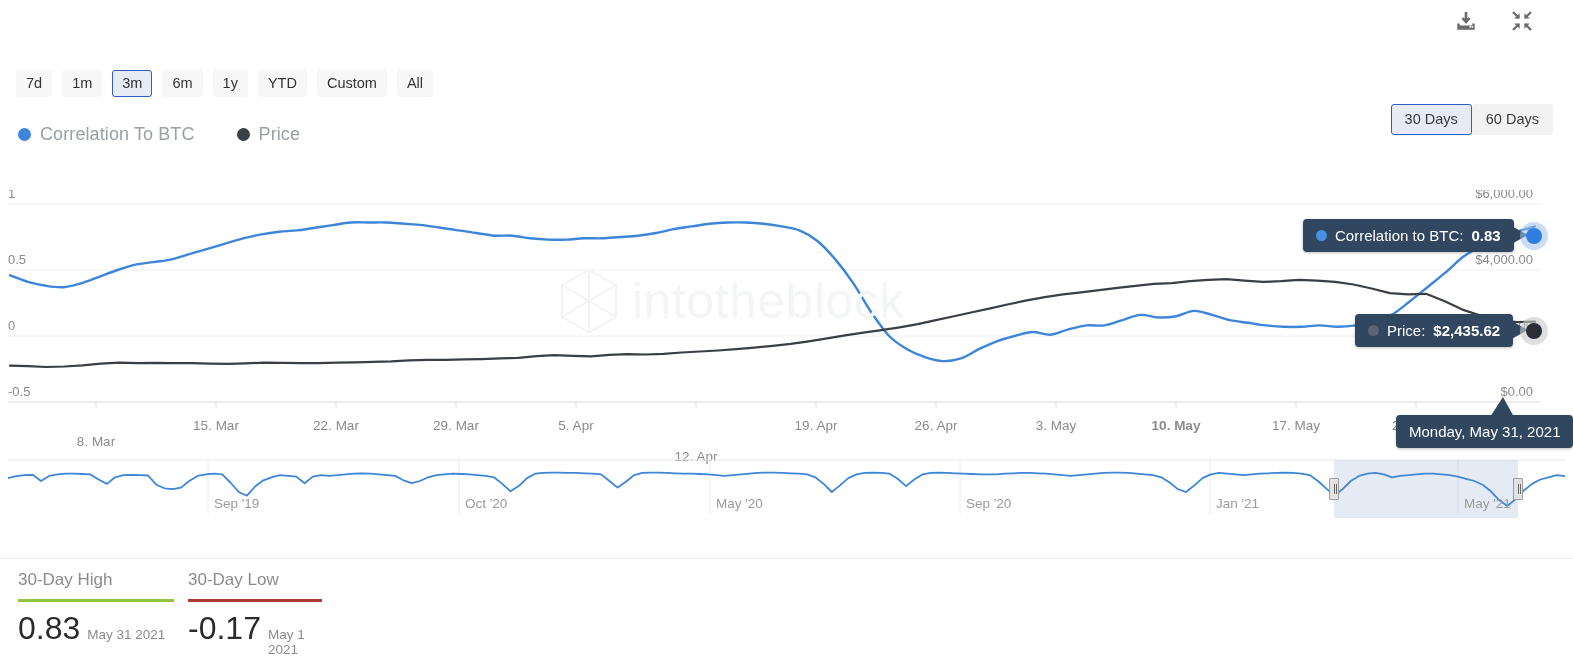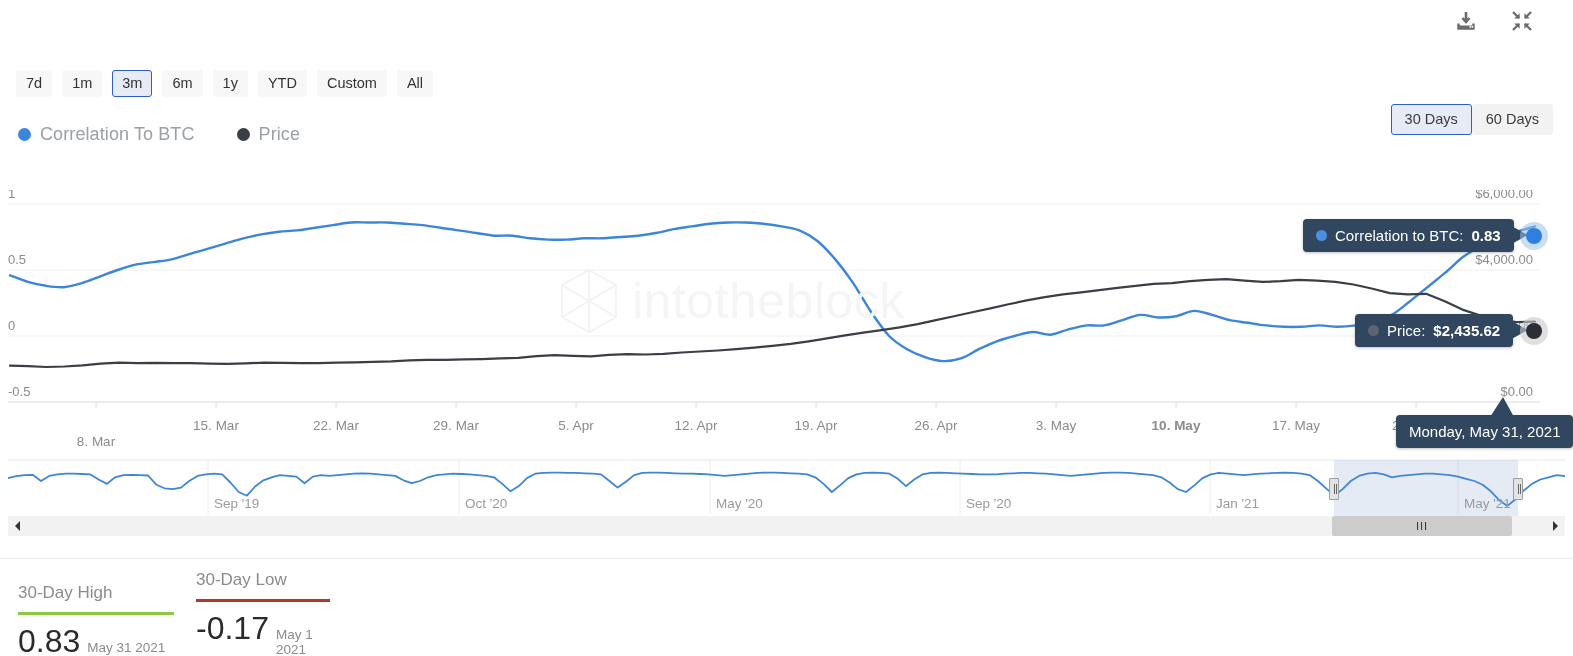--- a/index.html
+++ b/index.html
@@ -77,21 +77,21 @@
     display: flex; align-items: center; justify-content: center;
   }
   .nav-handle i { display: block; width: 1px; height: 10px; background: #666; box-shadow: 2px 0 0 #666; }
   .scrollbar { position: absolute; left: 8px; top: 516px; width: 1557px; height: 20px; background: #f2f2f2; border-radius: 2px; }
   .sb-thumb { position: absolute; top: 0; height: 20px; background: #ccc; border-radius: 2px; display:flex; align-items:center; justify-content:center; cursor: grab; }
   .sb-thumb span { font-size: 11px; color: #333; letter-spacing: 1px; }
   .sb-arrow { position: absolute; top: 0; width: 20px; height: 20px; background: #f2f2f2; display: flex; align-items: center; justify-content: center; cursor: pointer; }
   .sb-arrow svg { display:block; }
 
   
-  .stats { position: absolute; left: 18px; top: 570px; display: flex; gap: 22px; align-items: flex-end; }
+  .stats { position: absolute; left: 18px; top: 570px; display: flex; gap: 14px; }
   .stat { display: flex; flex-direction: column; }
   .stat-title { font-size: 17px; color: #8b8b8b; margin-bottom: 9px; }
   .stat-rule { height: 3px; width: 100%; margin-bottom: 10px; }
   .stat-valrow { display: flex; align-items: baseline; gap: 7px; }
   .stat-val { font-size: 32px; color: #2b2b2b; line-height: 32px; }
   .stat-date { font-size: 13.5px; color: #8b8b8b; }
   .divider { position: absolute; left: 0; top: 558px; width: 1573px; height: 1px; background: #ececec; }
 </style>
 </head>
 <body>
@@ -197,21 +197,21 @@
     </svg>
     <span class="wm-text">intotheblock</span>
   </div>
 
   <div class="xaxis" id="xaxis">
       <div class="xtick" style="left: 96px; margin-top: 16px;">8. Mar</div>
       <div class="xtick" style="left: 216px;">15. Mar</div>
       <div class="xtick" style="left: 336px;">22. Mar</div>
       <div class="xtick" style="left: 456px;">29. Mar</div>
       <div class="xtick" style="left: 576px;">5. Apr</div>
-      <div class="xtick" style="left: 696px;">12. Apr</div>
+      <div class="xtick" style="left: 696px; margin-top: 31px;">12. Apr</div>
       <div class="xtick" style="left: 816px;">19. Apr</div>
       <div class="xtick" style="left: 936px;">26. Apr</div>
       <div class="xtick" style="left: 1056px;">3. May</div>
       <div class="xtick" style="left: 1176px; font-weight: bold;">10. May</div>
       <div class="xtick" style="left: 1296px;">17. May</div>
       <div class="xtick" style="left: 1416px;">24. May</div>
     </div>
 
   <div class="tt" style="left:1303px; top:219px;">
     <span class="tdot" style="background:#4a90e2"></span>
@@ -266,35 +266,20 @@
         <i></i>
       </div>
   <div class="nav-tick" style="left: 214px;">Sep '19</div>
       <div class="nav-tick" style="left: 465px;">Oct '20</div>
       <div class="nav-tick" style="left: 716px;">May '20</div>
       <div class="nav-tick" style="left: 966px;">Sep '20</div>
       <div class="nav-tick" style="left: 1216px;">Jan '21</div>
       <div class="nav-tick" style="left: 1464px;">May '21</div>
     </div>
 
-  <div class="scrollbar">
-    <div class="sb-arrow" style="left:0">
-      <svg width="10" height="12">
-          <path d="M7 1 L2 6 L7 11 Z" fill="#333"></path>
-        </svg>
-    </div>
-    <div class="sb-arrow" style="right:0">
-      <svg width="10" height="12">
-          <path d="M3 1 L8 6 L3 11 Z" fill="#333"></path>
-        </svg>
-    </div>
-    <div class="sb-thumb" id="sbthumb" style="left: 1324px; width: 180px;">
-      <span>III</span>
-    </div>
-  </div>
 
   <div class="divider"></div>
 
   <div class="stats">
     <div class="stat" style="width:156px">
       <div class="stat-title">30-Day High</div>
       <div class="stat-rule" style="background:#8dc63f"></div>
       <div class="stat-valrow">
         <span class="stat-val">0.83</span>
         <span class="stat-date">May 31 2021</span>

